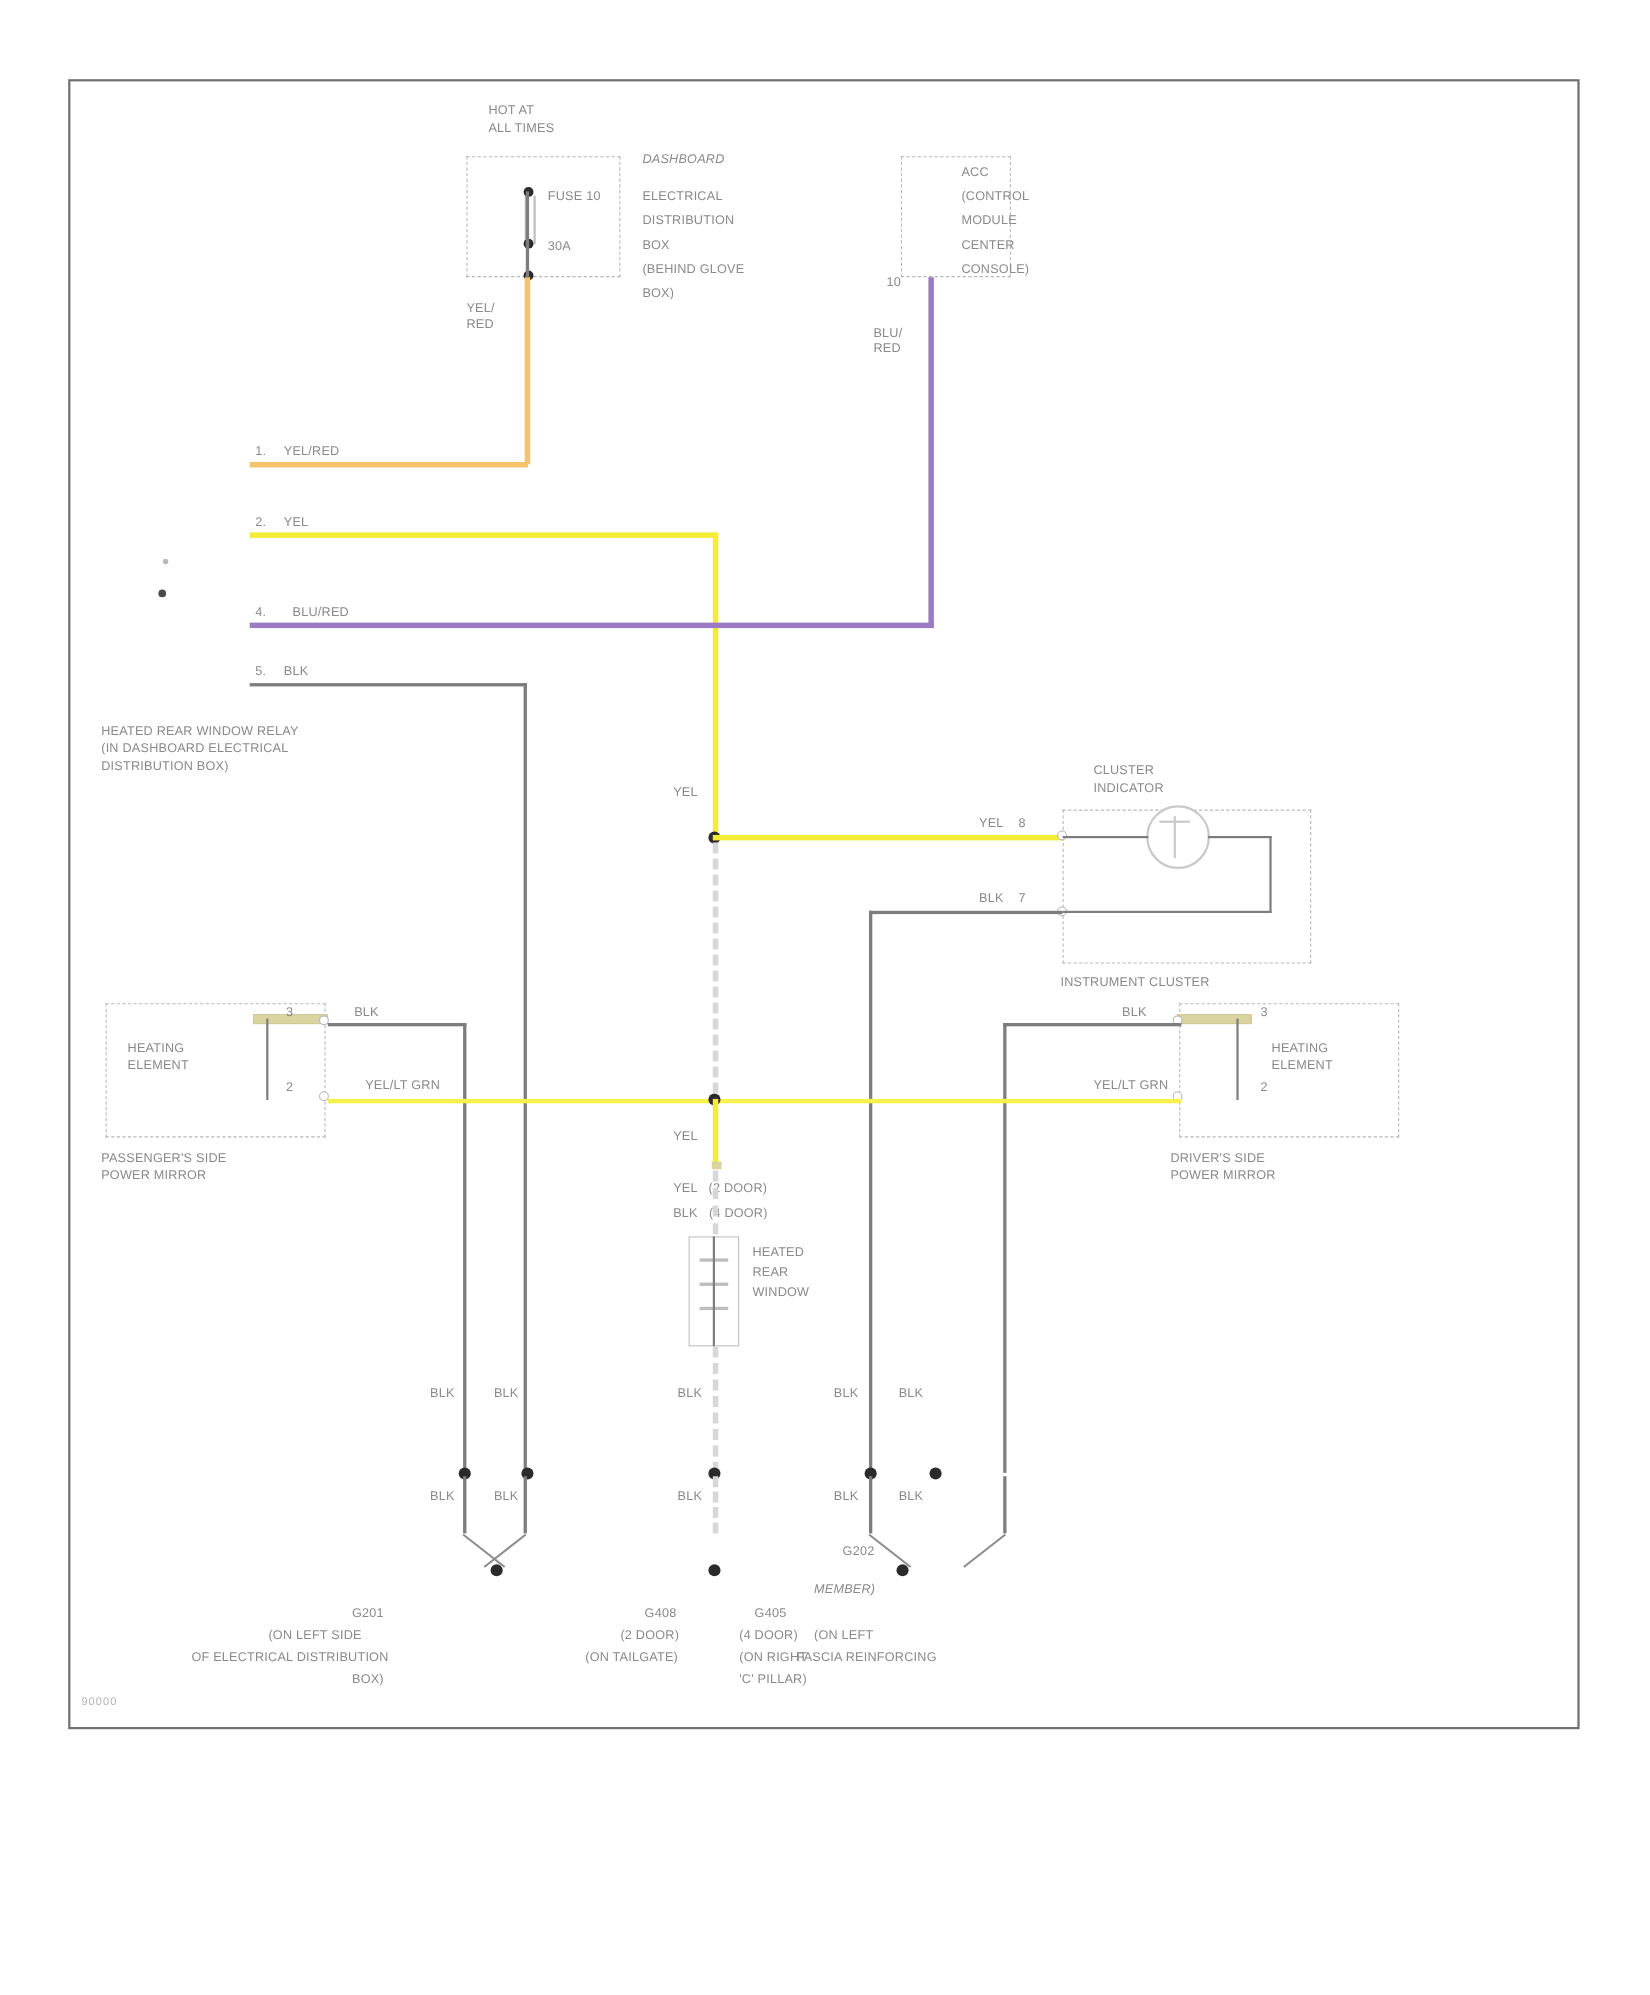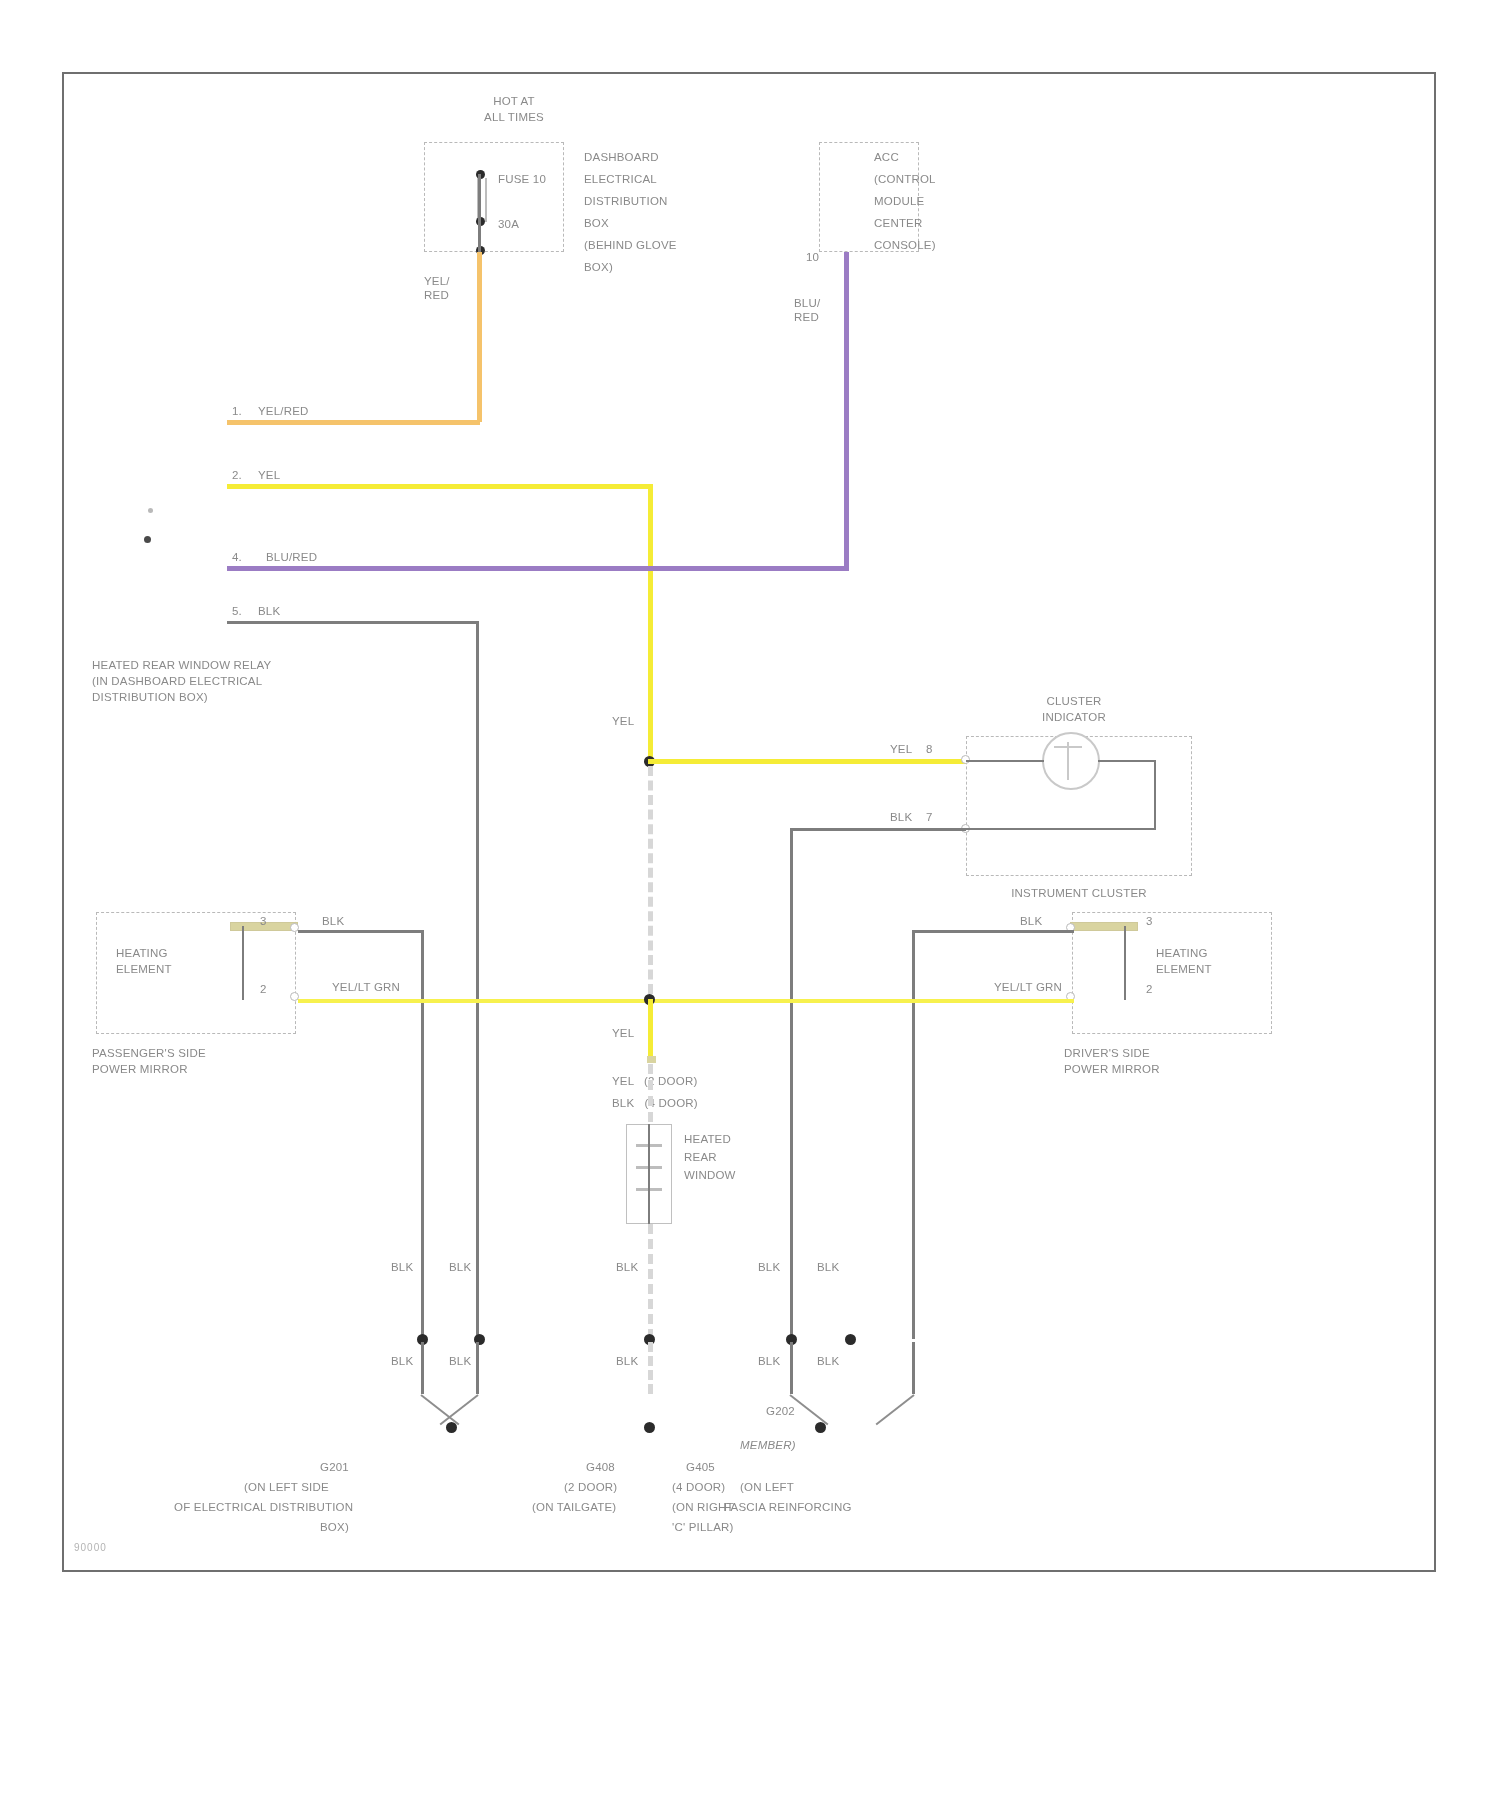--- a/index.html
+++ b/index.html
@@ -6,21 +6,21 @@
   html,body{margin:0;padding:0;background:#ffffff;}
   body{font-family:"Liberation Sans",sans-serif;}
   #page{position:relative;width:1500px;height:1814px;background:#ffffff;overflow:hidden;}
 
   
   #frame{position:absolute;left:62px;top:72px;width:1374px;height:1500px;
          border:2px solid #6f6f6f;background:#ffffff;box-sizing:border-box;}
 
   .lbl{position:absolute;font-size:11.5px;line-height:14px;color:#8a8a8a;
        letter-spacing:.2px;white-space:pre;}
-  .lbl.c{text-align:center;}
+  .lbl.c{}
 
   
   .w{position:absolute;}
   .w.h{height:5px;}
   .w.v{width:5px;}
   .blk{background:#7d7d7d;}
   .yel{background:#f5ec36;}
   .org{background:#f5c36b;}
   .pur{background:#9b7cc4;}
   .yelthin{background:#f7f14e;}
@@ -69,21 +69,21 @@
   <div class="dot sm" style="left:412px;top:96px;"></div>
   <div class="fuse" style="left:413px;top:104px;"></div>
   <div class="dot sm" style="left:412px;top:143px;"></div>
   <div class="w v blk" style="left:414px;top:100px;width:3px;height:50px;"></div>
   <div class="dot sm" style="left:412px;top:172px;"></div>
   <div class="w v blk" style="left:414px;top:148px;width:3px;height:30px;"></div>
 
   <div class="lbl" style="left:434px;top:98px;"><span>FUSE 10</span></div>
   <div class="lbl" style="left:434px;top:143px;"><span>30A</span></div>
 
-  <div class="lbl" style="left:520px;top:76px;"><span>DASHBOARD</span></div>
+  <div class="lbl" style="left:520px;top:64px;font-style:italic;"><span>DASHBOARD</span></div>
   <div class="lbl" style="left:520px;top:98px;"><span>ELECTRICAL</span></div>
   <div class="lbl" style="left:520px;top:120px;"><span>DISTRIBUTION</span></div>
   <div class="lbl" style="left:520px;top:142px;"><span>BOX</span></div>
   <div class="lbl" style="left:520px;top:164px;"><span>(BEHIND GLOVE</span></div>
   <div class="lbl" style="left:520px;top:186px;"><span>BOX)</span></div>
 
   <div class="w v org" style="left:413px;top:178px;height:170px;"></div>
   <div class="lbl" style="left:360px;top:200px;white-space:pre;"><span>YEL/
 RED</span></div>
 

